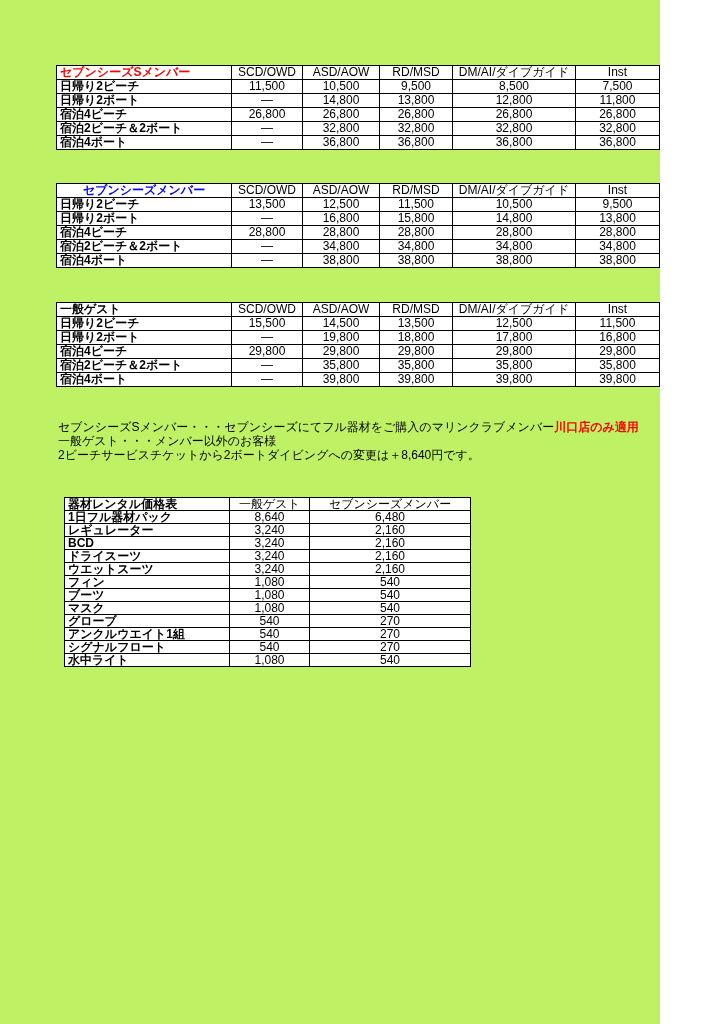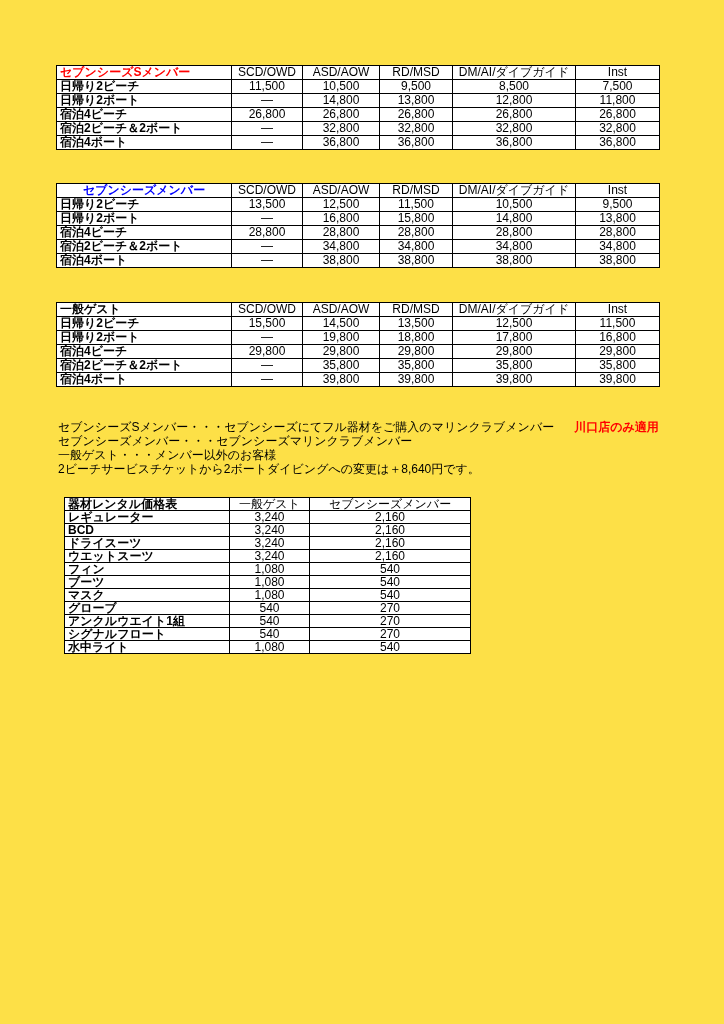--- a/index.html
+++ b/index.html
@@ -1,21 +1,21 @@
 <!DOCTYPE html>
 <html><head>
 <meta charset="utf-8">
 <style>
   * { box-sizing: border-box; }
   html, body { margin: 0; padding: 0; background: #ffffff; }
   .page {
     position: relative;
-    width: 724px;
+    width: 660px;
     height: 1024px;
-    background: #fde047;
+    background: #bef264;
     font-family: "Liberation Sans", "DejaVu Sans", sans-serif;
     color: #000000;
     overflow: hidden;
     text-decoration: underline;
   }
   table.sheet {
     position: absolute;
     border-collapse: collapse;
     table-layout: fixed;
     background: #ffffff;
@@ -40,21 +40,21 @@
   .sheet th.title { text-align: left; font-weight: bold; }
   .sheet td.rlabel { text-align: left; font-weight: bold; }
   .notes {
     position: absolute;
     left: 58px;
     top: 420px;
     font-size: 12px;
     line-height: 14px;
     white-space: nowrap;
   }
-  .note-red { font-weight: bold; margin-left: 20px; }
+  .note-red { font-weight: bold; margin-left: 0; }
 </style>
 </head>
 <body>
 
 <div class="page">
 
   <table class="sheet dive" id="dive-1">
     <colgroup>
       <col style="width:175px">
         <col style="width:71px">
@@ -240,40 +240,44 @@
           <td>39,800</td>
           <td>39,800</td>
         </tr>
       </tbody>
   </table>
 
   <div class="notes">
     <div>
       <span>セブンシーズSメンバー・・・セブンシーズにてフル器材をご購入のマリンクラブメンバー</span><span class="note-red" style="color: rgb(255, 0, 0);">川口店のみ適用</span>
     </div>
-    <div>セブンシーズメンバー・・・セブンシーズマリンクラブメンバー</div>
     <div>一般ゲスト・・・メンバー以外のお客様</div>
     <div>2ビーチサービスチケットから2ボートダイビングへの変更は＋8,640円です。</div>
   </div>
 
   <table class="sheet rental">
     <colgroup>
       <col style="width:165px">
         <col style="width:80px">
         <col style="width:161px">
     </colgroup>
     <thead>
       <tr>
         <th class="title">器材レンタル価格表</th>
         <th>一般ゲスト</th>
         <th>セブンシーズメンバー</th>
       </tr>
     </thead>
     <tbody>
         <tr>
+          <td class="rlabel">1日フル器材パック</td>
+          <td>8,640</td>
+          <td>6,480</td>
+        </tr>
+        <tr>
           <td class="rlabel">レギュレーター</td>
           <td>3,240</td>
           <td>2,160</td>
         </tr>
         <tr>
           <td class="rlabel">BCD</td>
           <td>3,240</td>
           <td>2,160</td>
         </tr>
         <tr>

